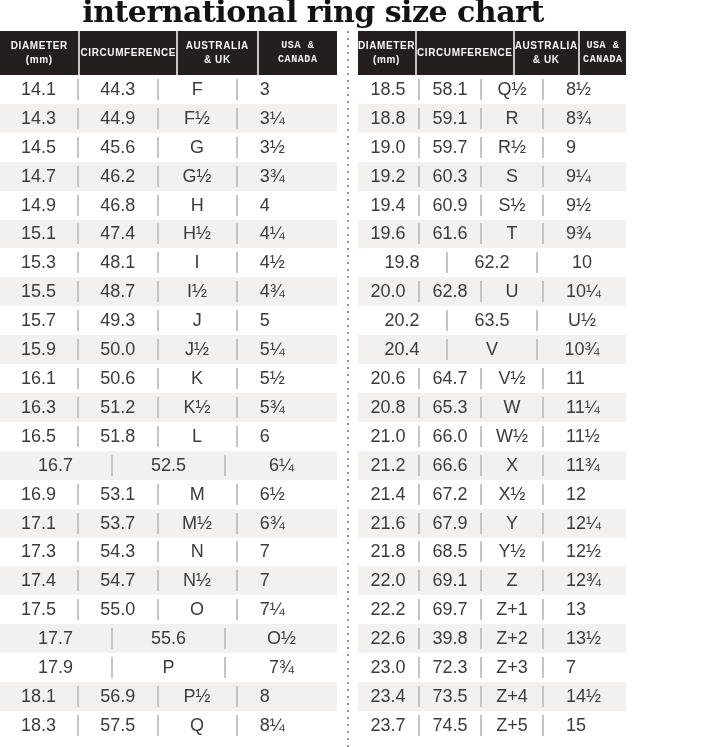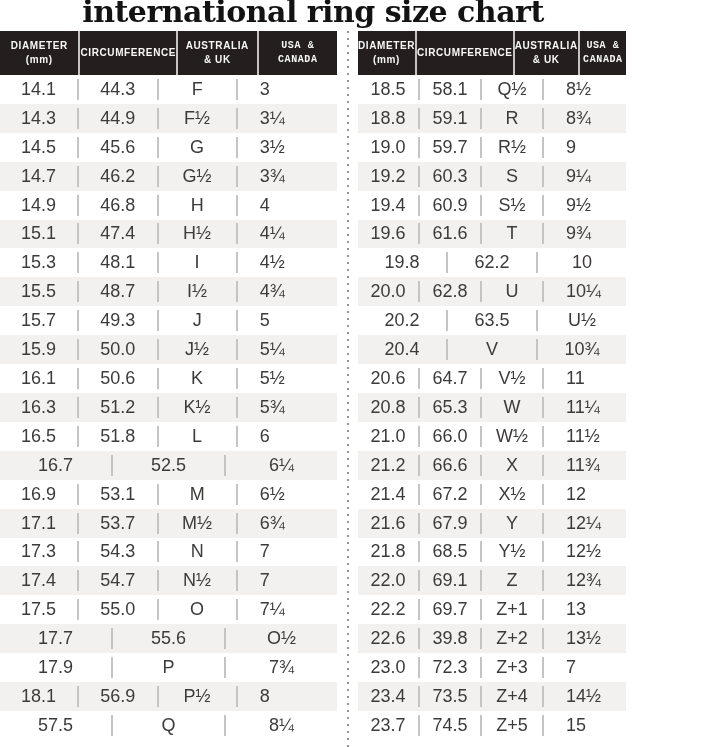--- a/index.html
+++ b/index.html
@@ -226,20 +226,21 @@
             <div class="td">P</div>
             <div class="td">7¾</div>
           </div>
           <div class="tr">
             <div class="td">18.1</div>
             <div class="td">56.9</div>
             <div class="td">P½</div>
             <div class="td">8</div>
           </div>
           <div class="tr">
+            <div class="td">18.3</div>
             <div class="td">57.5</div>
             <div class="td">Q</div>
             <div class="td">8¼</div>
           </div>
         </div>
     </section>
 
     <div class="gap"></div>
 
     <section class="table table-right">

